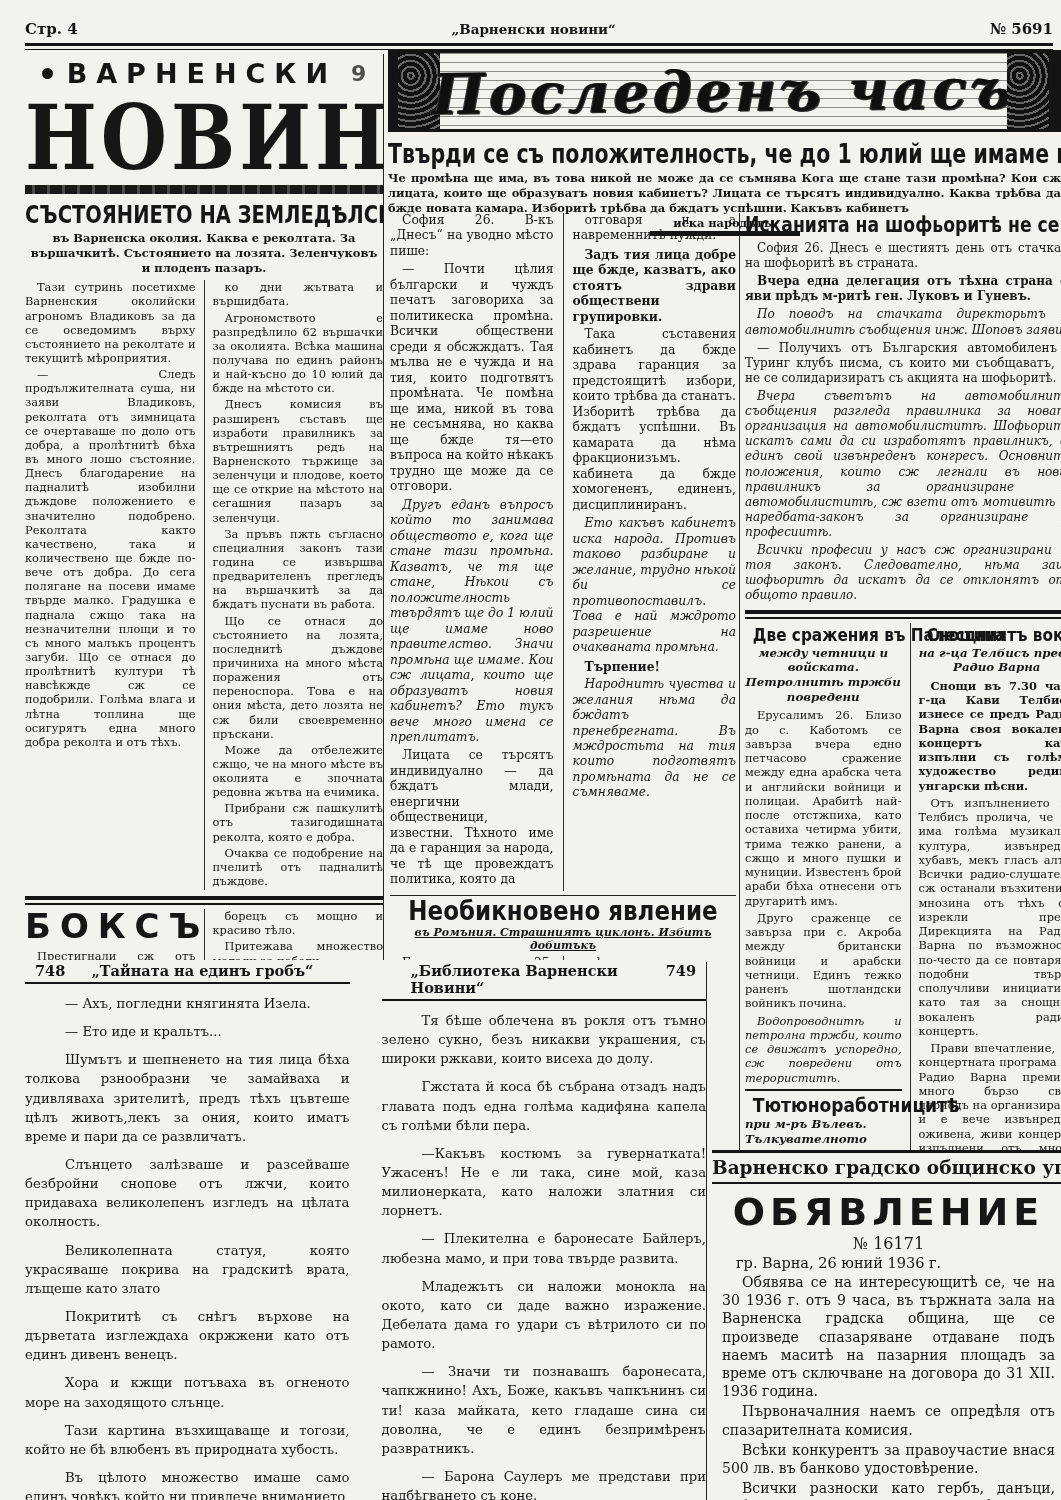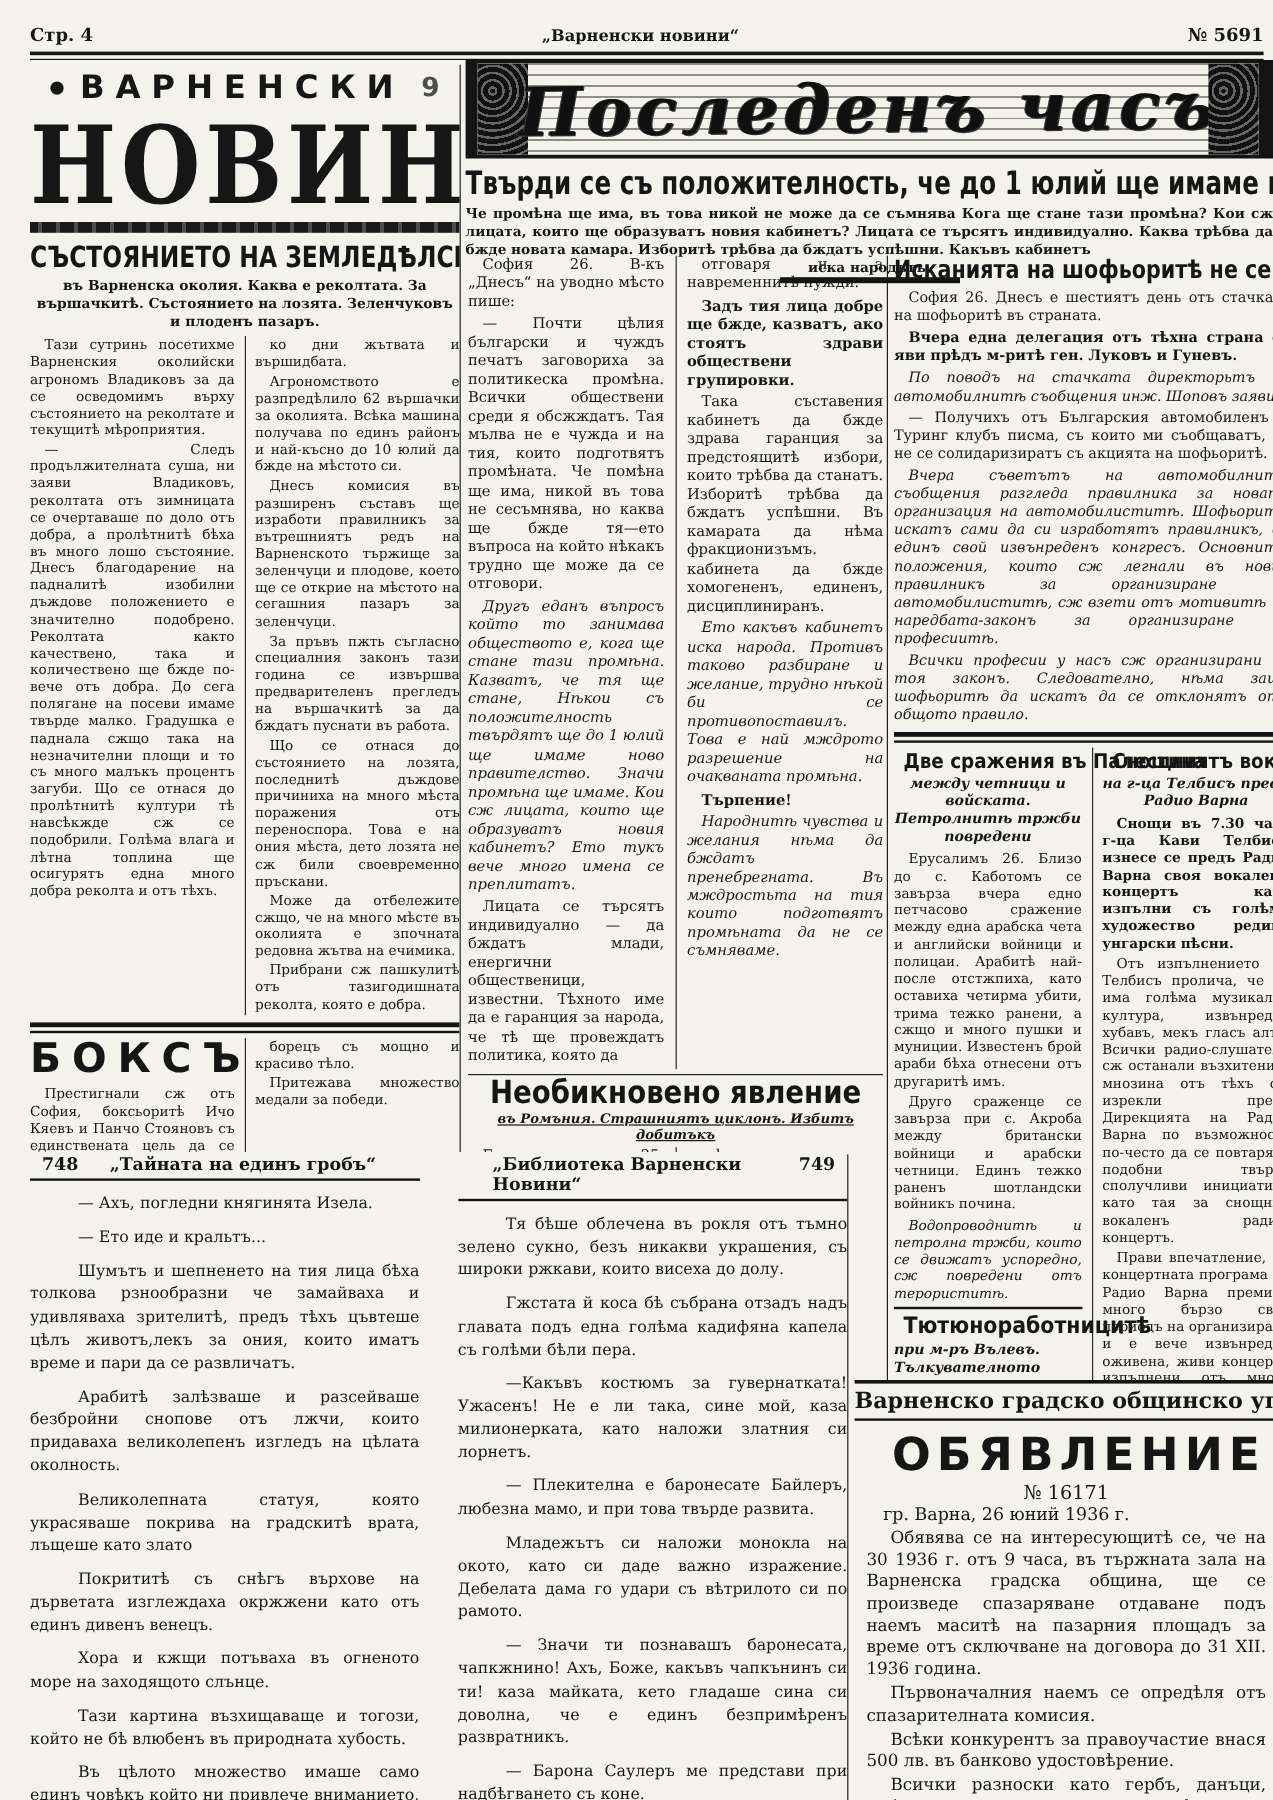--- a/index.html
+++ b/index.html
@@ -77,21 +77,21 @@
   .feu-head{display:flex;justify-content:space-between;align-items:baseline;font-weight:bold;font-size:14.5px;
             border-bottom:2px solid #141414;padding:0 10px 3px 10px;gap:19px;}
   .feu-body{padding-top:10px;}
   .feu-body p{margin:0 0 9px;font-size:13.2px;line-height:1.45;text-align:justify;text-indent:40px;}
   
   .bottomright{position:absolute;left:712px;top:1150px;width:349px;height:350px;overflow:hidden;}
   .muni-head{border-top:3px solid #141414;border-bottom:2px solid #141414;font-weight:bold;font-size:18.5px;
              text-align:center;padding:4px 0;white-space:nowrap;}
   .obyav{padding:4px 6px 0 10px;}
   .obyav-title{font-family:"DejaVu Sans",sans-serif;font-weight:bold;font-size:38px;letter-spacing:5px;
-               text-align:right;margin:2px 0 0;}
+               text-align:center;margin:2px 0 0;}
   .obyav-no{font-size:16px;text-align:center;margin:0 0 2px;}
   .obyav-date{font-size:14.5px;margin:0 0 2px;text-indent:14px;}
   .obyav p{margin:0 0 2px;font-size:14px;line-height:1.3;text-align:justify;text-indent:20px;}
 </style>
 </head>
 <body>
 
 <div class="page">
 
   <header class="topbar">
@@ -122,20 +122,21 @@
           <p>— Следъ продължителната суша, ни заяви Владиковъ, реколтата отъ зимницата се очертаваше по доло отъ добра, а пролѣтнитѣ бѣха въ много лошо състояние. Днесъ благодарение на падналитѣ изобилни дъждове положението е значително подобрено. Реколтата както качествено, така и количествено ще бжде по-вече отъ добра. До сега полягане на посеви имаме твърде малко. Градушка е паднала сжщо така на незначителни площи и то съ много малъкъ процентъ загуби. Що се отнася до пролѣтнитѣ култури тѣ навсѣкжде сж се подобрили. Голѣма влага и лѣтна топлина ще осигурятъ една много добра реколта и отъ тѣхъ.</p>
         </div>
       <div class="col">
           <p>ко дни жътвата и вършидбата.</p>
           <p>Агрономството е разпредѣлило 62 вършачки за околията. Всѣка машина получава по единъ районъ и най-късно до 10 юлий да бжде на мѣстото си.</p>
           <p>Днесъ комисия въ разширенъ съставъ ще изработи правилникъ за вътрешниятъ редъ на Варненското тържище за зеленчуци и плодове, което ще се открие на мѣстото на сегашния пазаръ за зеленчуци.</p>
           <p>За пръвъ пжть съгласно специалния законъ тази година се извършва предварителенъ прегледъ на вършачкитѣ за да бждатъ пуснати въ работа.</p>
           <p>Що се отнася до състоянието на лозята, последнитѣ дъждове причиниха на много мѣста поражения отъ переноспора. Това е на ония мѣста, дето лозята не сж били своевременно пръскани.</p>
           <p>Може да отбележите сжщо, че на много мѣсте въ околията е зпочната редовна жътва на ечимика.</p>
           <p>Прибрани сж пашкулитѣ отъ тазигодишната реколта, която е добра.</p>
+          <p>Очаква се подобрение на пчелитѣ отъ падналитѣ дъждове.</p>
         </div>
     </div>
 
     <div class="rule-heavy"></div>
     <div class="cols">
       <div class="col">
         <h1 class="boks">БОКСЪ</h1>
         <div>
             <p>Престигнали сж отъ София, боксьоритѣ Ичо Кяевъ и Панчо Стояновъ съ единствената цель да се срещнатъ съ варненскитѣ боксьори въ мачъ.</p>
           </div>
@@ -243,21 +244,21 @@
     <div class="feu-half">
       <div class="feu-head">
         <span>748</span>
         <span>„Тайната на единъ гробъ“</span>
         <span></span>
       </div>
       <div class="feu-body">
           <p>— Ахъ, погледни княгинята Изела.</p>
           <p>— Ето иде и кральтъ...</p>
           <p>Шумътъ и шепненето на тия лица бѣха толкова рзнообразни че замайваха и удивляваха зрителитѣ, предъ тѣхъ цъвтеше цѣлъ животъ,лекъ за ония, които иматъ време и пари да се развличатъ.</p>
-          <p>Арабитѣ залѣзваше и разсейваше безбройни снопове отъ лжчи, които придаваха великолепенъ изгледъ на цѣлата околность.</p>
+          <p>Слънцето залѣзваше и разсейваше безбройни снопове отъ лжчи, които придаваха великолепенъ изгледъ на цѣлата околность.</p>
           <p>Великолепната статуя, която украсяваше покрива на градскитѣ врата, лъщеше като злато</p>
           <p>Покрититѣ съ снѣгъ върхове на дърветата изглеждаха окржжени като отъ единъ дивенъ венецъ.</p>
           <p>Хора и кжщи потъваха въ огненото море на заходящото слънце.</p>
           <p>Тази картина възхищаваще и тогози, който не бѣ влюбенъ въ природната хубость.</p>
           <p>Въ цѣлото множество имаше само единъ човѣкъ който ни привлече вниманието, лицето му бѣ сериозно. погледа му блуждаеше подъ множеството, безъ да обръща внимание на нѣкого.</p>
         </div>
     </div>
     <div class="feu-half">
       <div class="feu-head">
         <span></span>

